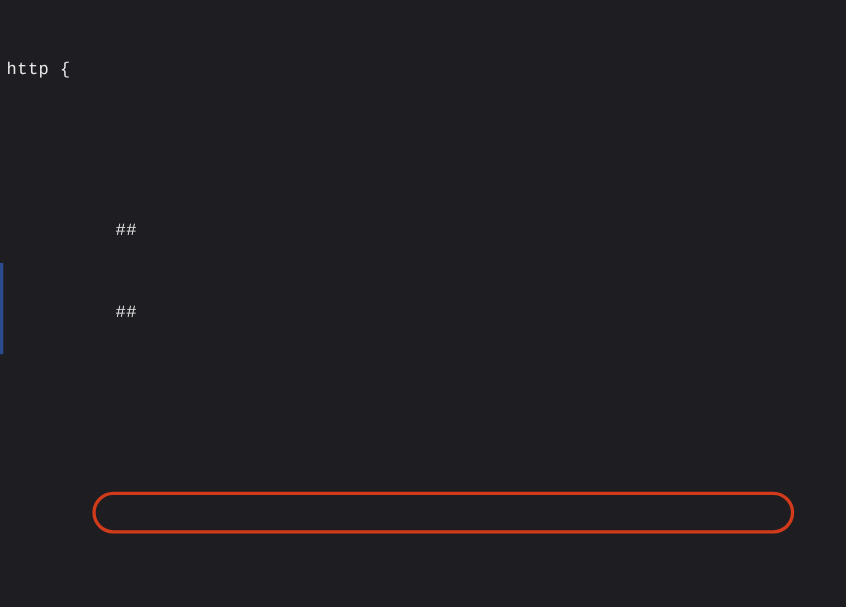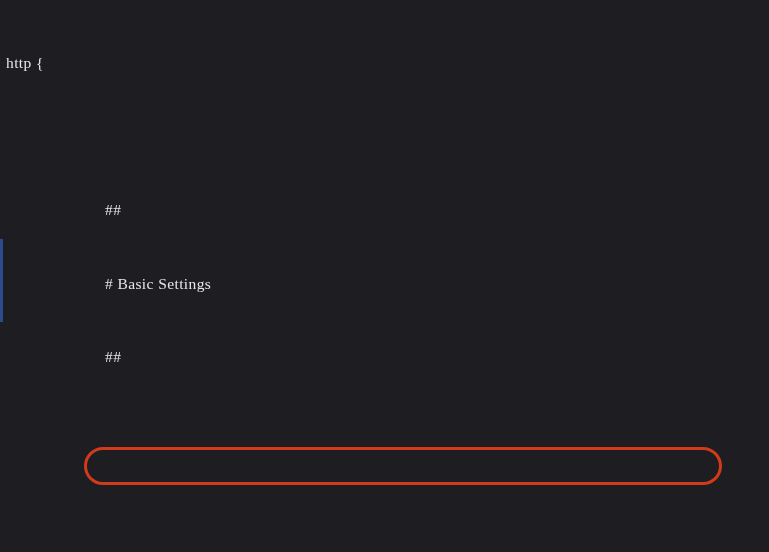--- a/index.html
+++ b/index.html
@@ -15,21 +15,20 @@
     font-family: Menlo, Consolas, "Courier New", monospace;
     font-size: 15.5px;
     line-height: 24.5px;
     color: #e6e6e6;
     padding: 2px 0 0 6px;
     white-space: pre;
     letter-spacing: 0.4px;
   }
   .line {
     height: 24.5px;
-    font-family: Liberation Serif, serif;
   }
   .indent1 { padding-left: 99px; }
   .highlight-annotation {
     position: absolute;
     border: 3px solid #d13a1a;
     border-radius: 22px;
     left: 84px;
     top: 447px;
     width: 632px;
     height: 32px;
@@ -46,21 +45,20 @@
 </style>
 </head>
 <body>
 
 <div class="left-blue"></div>
 
 <div class="editor">
   <div class="line">http {</div>
   <div class="line indent1"></div>
   <div class="line indent1">##</div>
-  <div class="line indent1"># Basic Settings</div>
   <div class="line indent1">##</div>
   <div class="line indent1"></div>
   
   
   
   
   
   
   
   

